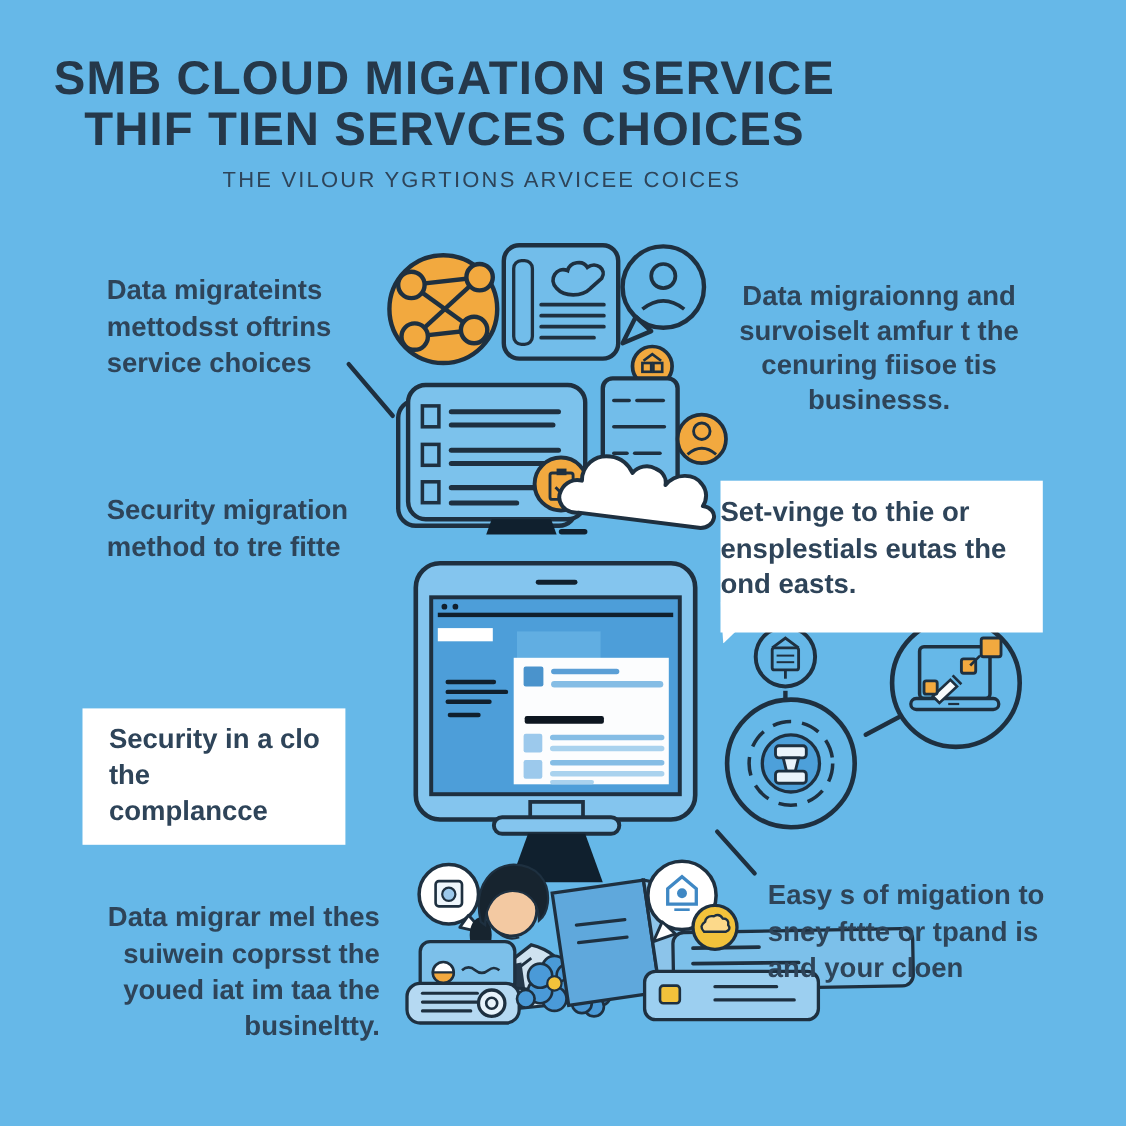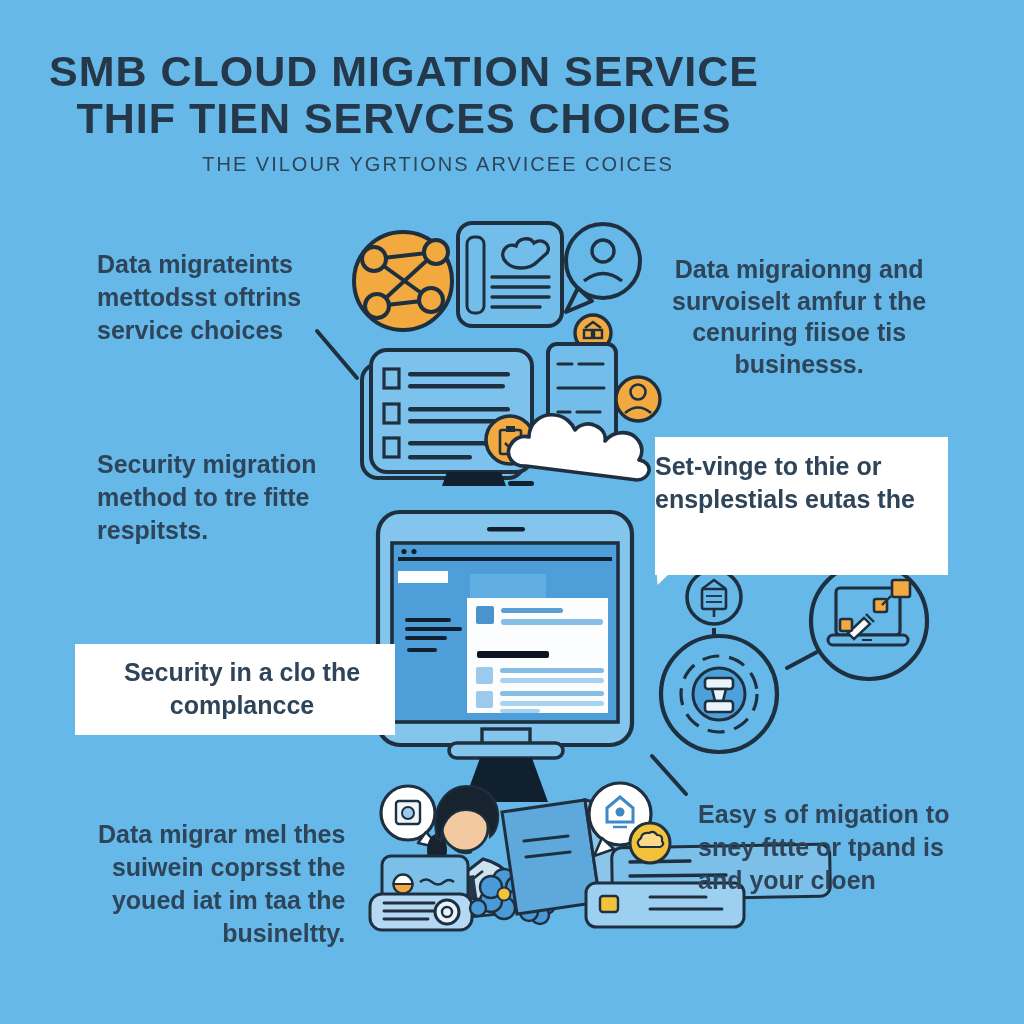--- a/index.html
+++ b/index.html
@@ -14,22 +14,22 @@
          color:#2e4459;font-weight:400;font-size:20px;letter-spacing:2px;}
 
   .note{position:absolute;color:#2e4459;font-size:25px;font-weight:600;line-height:1.32;}
   .note span{display:block;}
   .note-top-left{left:97px;top:248px;}
   .note-mid-left{left:97px;top:448px;}
   .note-bottom-left{left:98px;top:818px;text-align:right;}
   .note-top-right{left:672px;top:254px;line-height:1.26;text-align:center;}
   .note-bottom-right{left:698px;top:798px;}
 
-  .whitebox{position:absolute;left:75px;top:644px;width:320px;background:#ffffff;
-         padding:12px 10px 14px 24px;box-sizing:border-box;text-align:center;}
+  .whitebox{position:absolute;left:75px;top:644px;width:239px;background:#ffffff;
+         padding:12px 10px 14px 24px;box-sizing:border-box;}
   .whitebox .note-inner{color:#2e4459;font-size:25px;font-weight:600;line-height:1.3;}
   .whitebox .note-inner span{display:block;}
 
   .bubble{position:absolute;left:655px;top:437px;width:293px;height:138px;background:#ffffff;
          text-align:left;box-sizing:border-box;padding-top:13px;}
   .bubble .note-inner{color:#2e4459;font-size:25px;font-weight:600;line-height:1.3;}
   .bubble .note-inner span{display:block;}
   .bubble-tail{position:absolute;left:655px;top:547px;width:42px;height:38px;background:#ffffff;
          clip-path:polygon(0 0,100% 0,6% 100%);}
 </style>
@@ -305,21 +305,20 @@
 
   <div class="note note-top-left">
     <span>Data migrateints</span>
     <span>mettodsst oftrins</span>
     <span>service choices</span>
   </div>
 
   <div class="note note-mid-left">
     <span>Security migration</span>
     <span>method to tre fitte</span>
-    <span>respitsts.</span>
   </div>
 
   <div class="whitebox">
     <div class="note-inner">
       <span>Security in a clo the</span>
       <span>complancce</span>
     </div>
   </div>
 
   <div class="note note-bottom-left">
@@ -333,20 +332,21 @@
     <span>Data migraionng and</span>
     <span>survoiselt amfur t the</span>
     <span>cenuring fiisoe tis</span>
     <span>businesss.</span>
   </div>
 
   <div class="bubble">
     <div class="note-inner">
       <span>Set-vinge to thie or</span>
       <span>ensplestials eutas the</span>
+      <span>ond easts.</span>
     </div>
   </div>
   <div class="bubble-tail"></div>
 
   <div class="note note-bottom-right">
     <span>Easy s of migation to</span>
     <span>sney fttte or tpand is</span>
     <span>and your cloen</span>
   </div>
 

